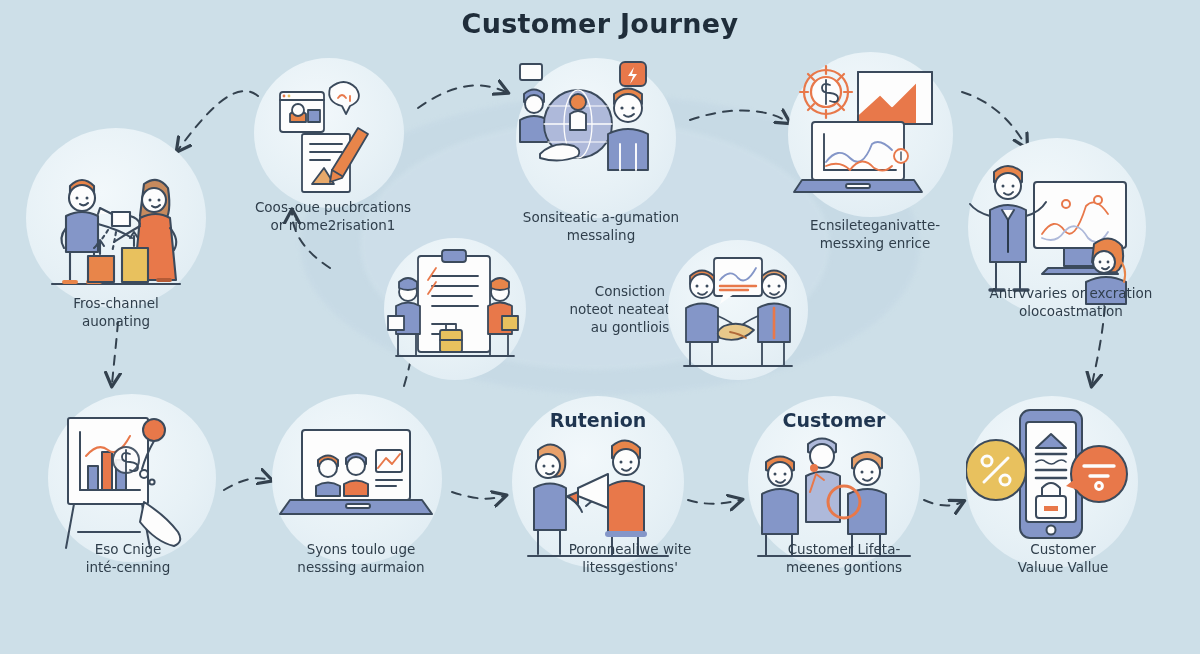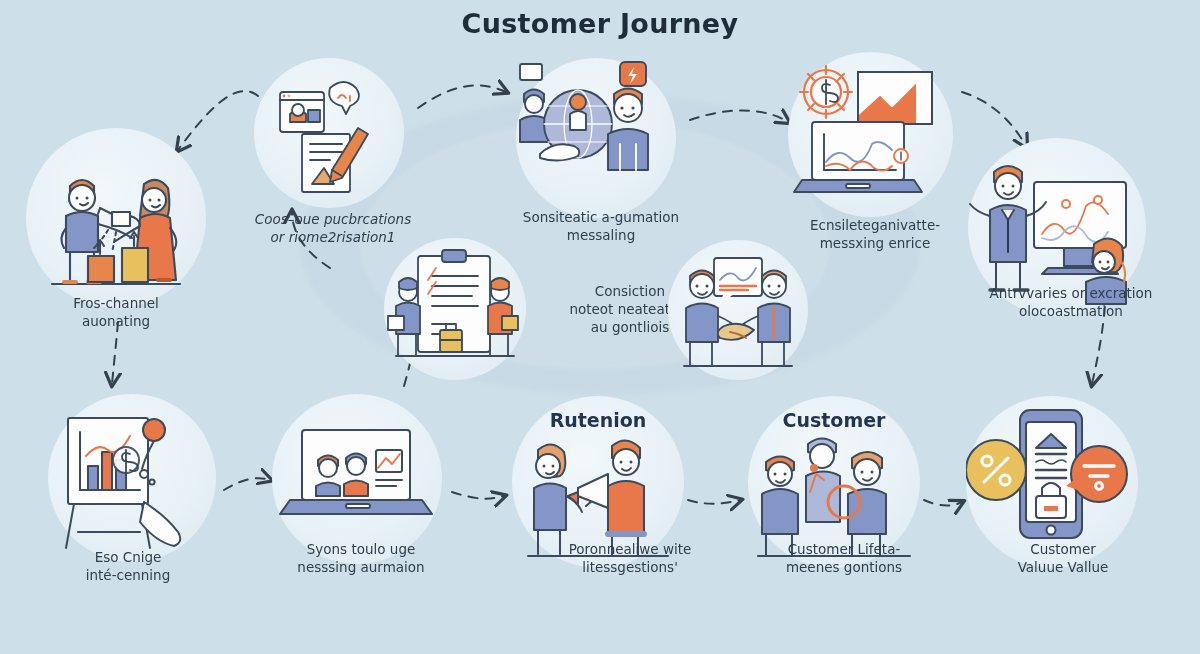--- a/index.html
+++ b/index.html
@@ -153,21 +153,21 @@
       <rect x="48" y="76" width="48" height="58" rx="2" fill="#fdfdfd"></rect>
       <line x1="56" y1="86" x2="88" y2="86"></line>
       <line x1="56" y1="94" x2="88" y2="94"></line>
       <line x1="56" y1="102" x2="76" y2="102"></line>
       <path d="M58,126 l12,-16 l10,16z" fill="#e8a96a"></path>
 
       <path d="M104,70 l10,6 l-26,44 l-12,4 l2,-12z" fill="#e8854a"></path>
       <path d="M78,112 l10,6"></path>
     </g>
   </svg>
-  <div class="caption" style="left:228px;top:210px;width:210px;font-style:italic;">Coos–oue pucbrcations
+  <div class="caption" style="left:228px;top:198px;width:210px;">Coos–oue pucbrcations
 or riome2risation1</div>
 </div>
 
 <div class="node">
   <div class="disc" style="left:516px;top:58px;width:160px;height:160px;"></div>
   <svg class="art" style="light:0;left:516px;top:58px;width:160px;height:160px;" viewBox="0 0 160 160">
     <g fill="none" stroke="#3b4a5c" stroke-width="1.9" stroke-linecap="round" stroke-linejoin="round">
 
       <path d="M8,36 q10,-9 20,0 v8 q-10,6 -20,0z" fill="#8496c8"></path>
       <circle cx="18" cy="46" r="9" fill="#fdfdfd"></circle>
@@ -377,21 +377,21 @@
 
       <circle cx="106" cy="36" r="11" fill="#e8784a"></circle>
       <path d="M106,47 q-8,14 -12,28" stroke="#3b4a5c"></path>
 
       <circle cx="78" cy="66" r="13" fill="#fdfdfd" opacity="0.9"></circle>
       <path d="M82,60 q-8,-3 -8,3 q0,5 8,5 q8,1 8,5 q0,6 -8,3 M78,56 v22" stroke-width="1.8"></path>
       <circle cx="96" cy="80" r="4" fill="#fdfdfd"></circle>
       <circle cx="104" cy="88" r="2.6" fill="#fdfdfd"></circle>
     </g>
   </svg>
-  <div class="caption" style="left:30px;top:540px;width:196px;margin-top:8px;">Eso Cnige
+  <div class="caption" style="left:30px;top:540px;width:196px;">Eso Cnige
 inté-cenning</div>
 </div>
 
 <div class="node">
   <div class="disc" style="left:272px;top:394px;width:170px;height:170px;"></div>
   <svg class="art" style="left:272px;top:394px;width:170px;height:170px;" viewBox="0 0 170 170">
     <g fill="none" stroke="#3b4a5c" stroke-width="2" stroke-linecap="round" stroke-linejoin="round">
       <rect x="30" y="36" width="108" height="70" rx="3" fill="#fdfdfd"></rect>
       <path d="M18,106 h132 l10,14 h-152z" fill="#8496c8"></path>
       <rect x="74" y="110" width="24" height="4" rx="2" fill="#fdfdfd"></rect>

